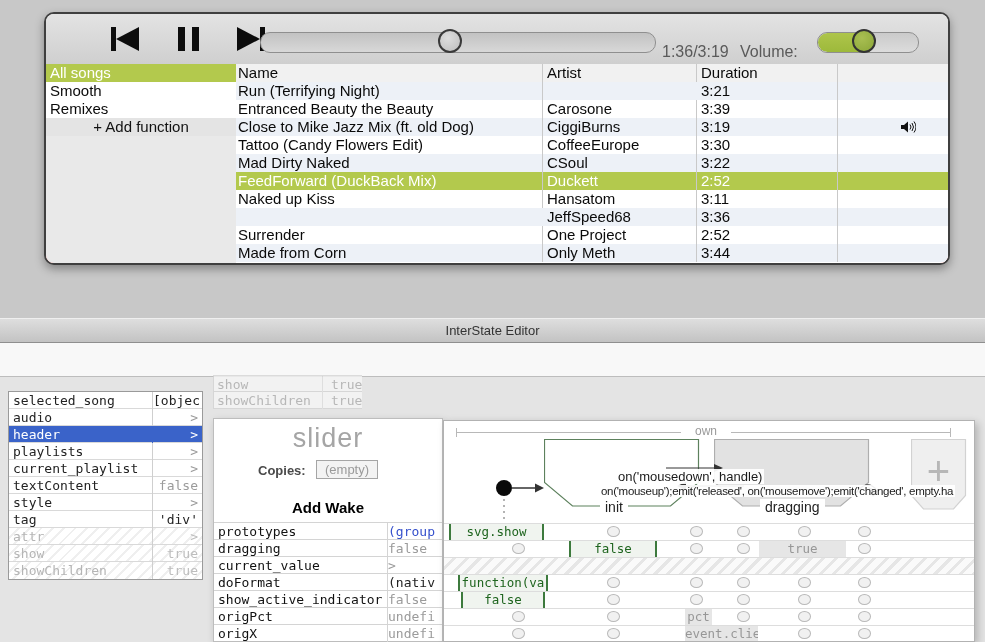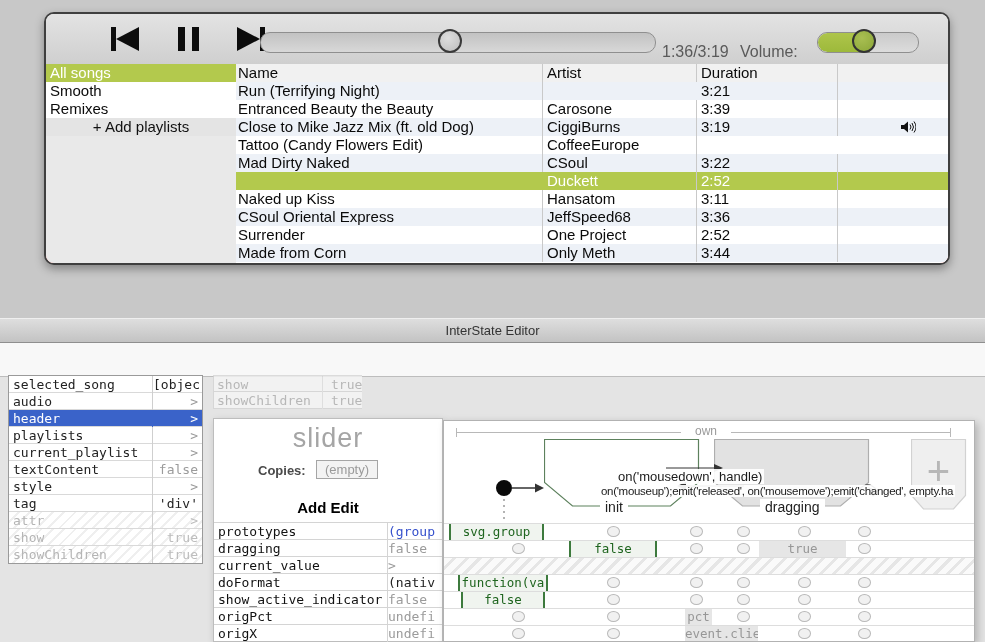--- a/index.html
+++ b/index.html
@@ -43,21 +43,21 @@
   .c-dur{position:absolute;left:461px;top:0;width:141px;height:18px;padding-left:4px;box-sizing:border-box;border-right:1px solid #c9c9c9;}
   .c-extra{position:absolute;left:602px;top:0;width:110px;height:18px;}
 
   
   #ed-titlebar{left:0;top:318px;width:985px;height:25px;background:linear-gradient(#dedede,#c3c3c3);
                border-top:1px solid #efefef;border-bottom:1px solid #8f8f8f;box-sizing:border-box;
                text-align:center;line-height:24px;font-size:13px;color:#333;}
   #ed-body{left:0;top:343px;width:985px;height:299px;background:#e4e4e4;}
   #ed-toolbar{left:0;top:0;width:100%;height:33px;background:#f8f8f8;border-bottom:1px solid #bdbdbd;}
 
-  #tree{left:8px;top:32px;width:195px;background:#fff;border:1px solid #9a9a9a;box-sizing:border-box;text-decoration:underline;}
+  #tree{left:8px;top:48px;width:195px;background:#fff;border:1px solid #9a9a9a;box-sizing:border-box;text-decoration:underline;}
   .tree-row{position:relative;width:100%;height:17px;line-height:17px;font-size:13px;color:#222;
             border-bottom:1px solid #d9d9d9;box-sizing:border-box;white-space:nowrap;}
   .tree-row:last-child{border-bottom:none;}
   .tr-name{position:absolute;left:0;top:0;width:143px;height:17px;padding-left:4px;box-sizing:border-box;overflow:hidden;}
   .tr-val{position:absolute;left:143px;top:0;width:50px;height:17px;text-align:right;padding-right:4px;box-sizing:border-box;border-left:1px solid #cfcfcf;}
   .tree-row.sel{background:#3a63c9;color:#fff;}
   .tree-row.sel .tr-val{color:#fff;border-left-color:#3a63c9;}
   .tree-row.dis{color:#b5b5b5;background:repeating-linear-gradient(135deg,#fff 0 6px,#efefef 6px 8px);}
   .v-muted{color:#9b9b9b;} .v-dark{color:#222;} .v-blue{color:#3550cc;}
   .tree-row.dis .tr-val,.tree-row.dis .v-muted{color:#bdbdbd;}
@@ -129,21 +129,21 @@
       <div id="vol-fill" class="abs"></div>
     </div>
     <div id="vol-thumb" class="abs"></div>
   </div>
 
   <div id="list-area" class="abs">
     <div id="sidebar" class="abs">
         <div class="side-row sel">All songs</div>
         <div class="side-row">Smooth</div>
         <div class="side-row">Remixes</div>
-        <div id="add-pl">+ Add playlists</div>
+        <div id="add-pl">+ Add function</div>
       </div>
     <div id="songtable" class="abs">
       <div class="t-row head">
         <div class="c-name">Name</div>
         <div class="c-artist">Artist</div>
         <div class="c-dur">Duration</div>
         <div class="c-extra"></div>
       </div>
       <div id="t-rows">
           <div class="t-row alt">
@@ -164,41 +164,42 @@
             <div class="c-extra">
               <svg width="16" height="14" viewBox="0 0 16 14" style="position:absolute;left:62px;top:2px;">
                 <polygon points="1,5 4,5 8,1.5 8,12.5 4,9 1,9" fill="#111"></polygon>
                 <path d="M10,4.5 q2,2.5 0,5 M12,3 q3,4 0,8 M14,1.5 q4,5.5 0,11" stroke="#111" stroke-width="1" fill="none"></path>
               </svg>
             </div>
           </div>
           <div class="t-row">
             <div class="c-name">Tattoo (Candy Flowers Edit)</div>
             <div class="c-artist">CoffeeEurope</div>
+            <div class="c-dur">3:30</div>
             <div class="c-extra"></div>
           </div>
           <div class="t-row alt">
             <div class="c-name">Mad Dirty Naked</div>
             <div class="c-artist">CSoul</div>
             <div class="c-dur">3:22</div>
             <div class="c-extra"></div>
           </div>
           <div class="t-row sel">
+            <div class="c-name">FeedForward (DuckBack Mix)</div>
             <div class="c-artist">Duckett</div>
             <div class="c-dur">2:52</div>
             <div class="c-extra"></div>
           </div>
           <div class="t-row">
             <div class="c-name">Naked up Kiss</div>
             <div class="c-artist">Hansatom</div>
             <div class="c-dur">3:11</div>
             <div class="c-extra"></div>
           </div>
           <div class="t-row alt">
-            <div class="c-name">CSoul Oriental Express</div>
             <div class="c-artist">JeffSpeed68</div>
             <div class="c-dur">3:36</div>
             <div class="c-extra"></div>
           </div>
           <div class="t-row">
             <div class="c-name">Surrender</div>
             <div class="c-artist">One Project</div>
             <div class="c-dur">2:52</div>
             <div class="c-extra"></div>
           </div>
@@ -275,21 +276,21 @@
       <div class="ghost-row mono">
         <div class="g-name">showChildren</div>
         <div class="g-val">true</div>
       </div>
     </div>
 
   <div id="card" class="abs">
     <div id="card-title" class="abs">slider</div>
     <div id="copies-label" class="abs">Copies:</div>
     <div id="copies-value" class="abs">(empty)</div>
-    <div id="add-field" class="abs">Add Edit</div>
+    <div id="add-field" class="abs">Add Wake</div>
     <div id="fields" class="abs">
         <div class="f-row mono">
           <div class="f-name">prototypes</div>
           <div class="f-val v-blue">(group</div>
         </div>
         <div class="f-row mono">
           <div class="f-name">dragging</div>
           <div class="f-val v-muted">false</div>
         </div>
         <div class="f-row mono">
@@ -353,21 +354,21 @@
       <span>on('mouseup');emit('released', </span><span>on('mousemove');emit('changed', empty.ha</span>
     </div>
 
     <div id="grid">
         <div class="grid-line" style="top: 102px;"></div>
         <div class="dot" style="left: 163px; top: 105px;"></div>
         <div class="dot" style="left: 246px; top: 105px;"></div>
         <div class="dot" style="left: 293px; top: 105px;"></div>
         <div class="dot" style="left: 354px; top: 105px;"></div>
         <div class="dot" style="left: 414px; top: 105px;"></div>
-        <div class="gbox green" style="left: 5px; top: 103px; width: 95px;">svg.group</div>
+        <div class="gbox green" style="left: 5px; top: 103px; width: 95px;">svg.show</div>
         <div class="grid-line" style="top: 119px;"></div>
         <div class="dot" style="left: 68px; top: 122px;"></div>
         <div class="dot" style="left: 246px; top: 122px;"></div>
         <div class="dot" style="left: 293px; top: 122px;"></div>
         <div class="dot" style="left: 414px; top: 122px;"></div>
         <div class="gbox green" style="left: 125px; top: 120px; width: 88px;">false</div>
         <div class="gbox gray" style="left: 315px; top: 120px; width: 87px;">true</div>
         <div class="grid-line" style="top: 136px;"></div>
         <div class="hatch" style="top: 137px;"></div>
         <div class="grid-line" style="top: 153px;"></div>

